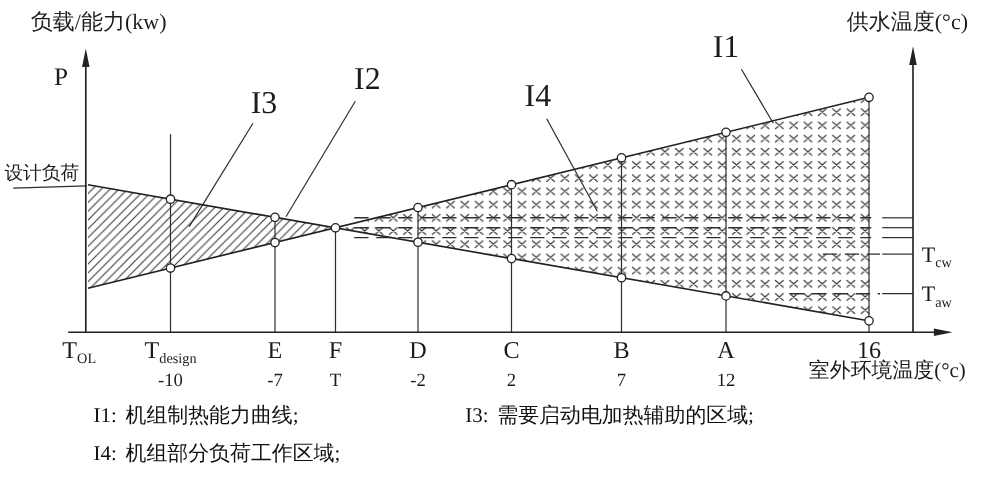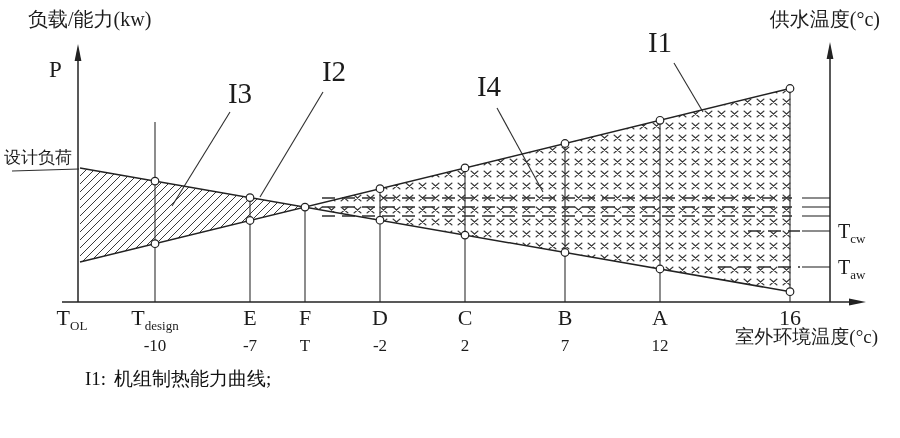--- a/index.html
+++ b/index.html
@@ -122,14 +122,20 @@
       <text class="cjk t20" x="880" y="26" text-anchor="end">供水温度(°c)</text>
       <text class="cjk t19" x="878" y="343" text-anchor="end">室外环境温度(°c)</text>
       <text class="cjk t17" x="4" y="163">设计负荷</text>
     </g>
   </svg>
 
   <div class="legend">
     <div>
       <span class="lkey serif">I1:</span><span class="cjk">机组制热能力曲线;</span>
     </div>
+    <div>
+      <span class="lkey serif">I3:</span><span class="cjk">需要启动电加热辅助的区域;</span>
+    </div>
+    <div>
+      <span class="lkey serif">I4:</span><span class="cjk">机组部分负荷工作区域;</span>
+    </div>
   </div>
 </div>
 
 </body></html>

